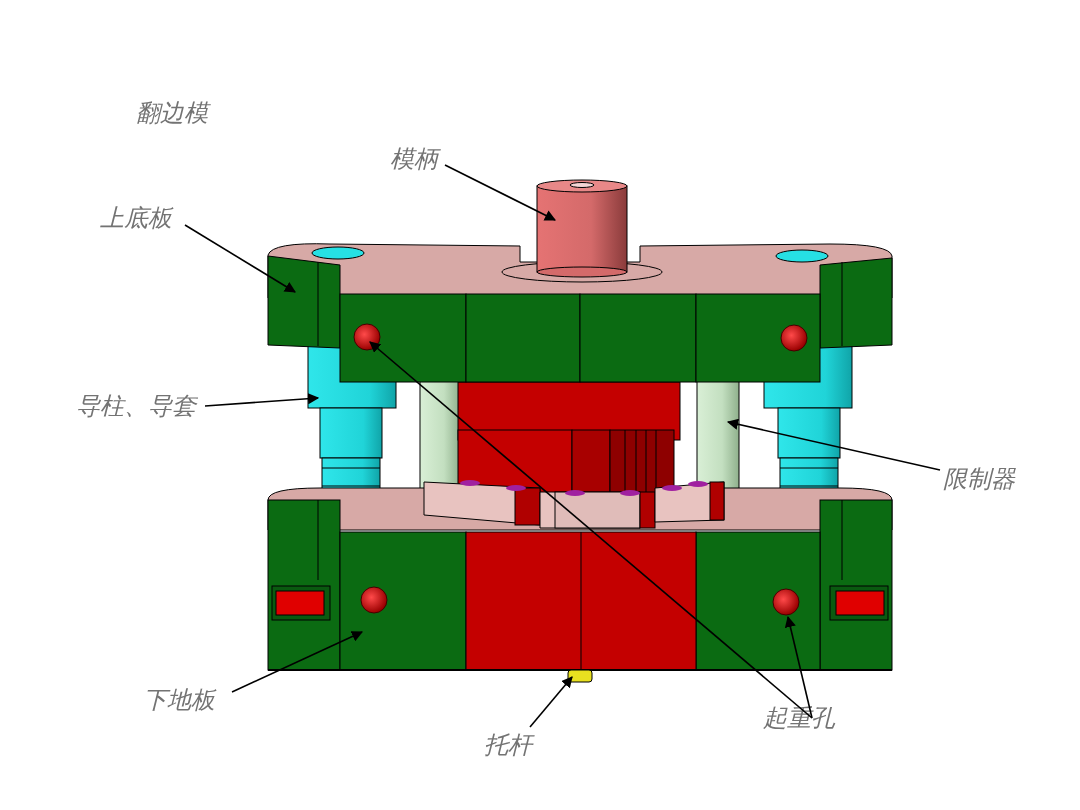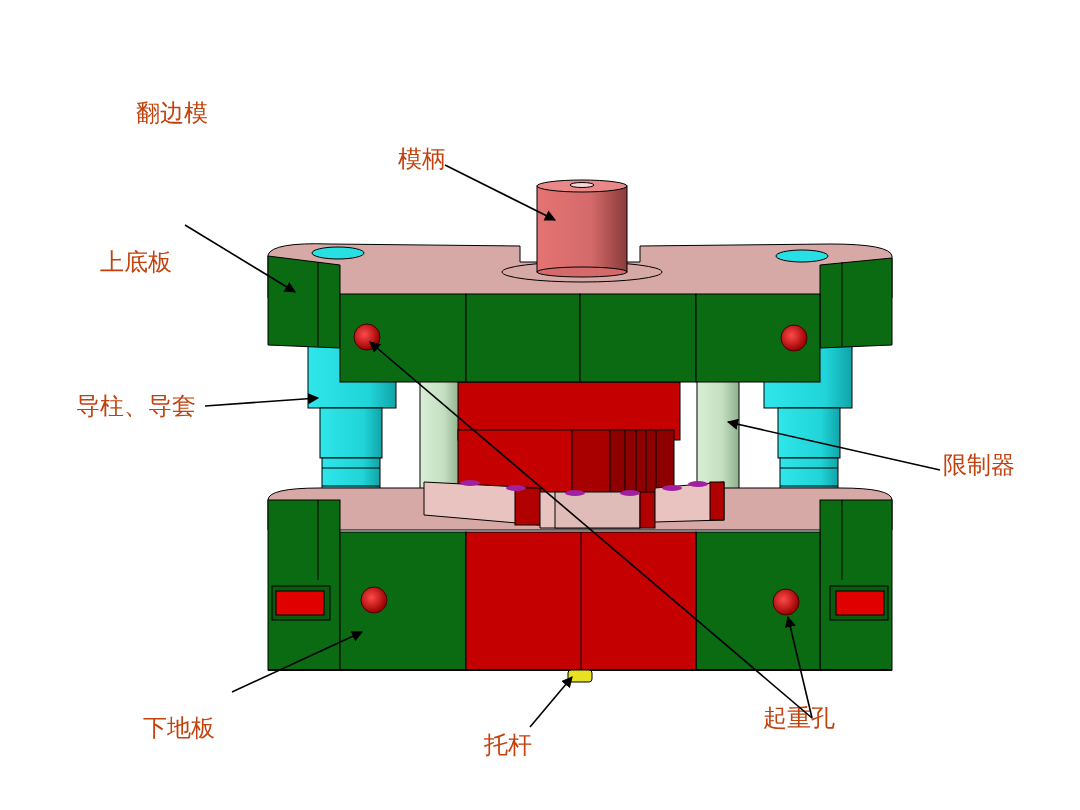--- a/index.html
+++ b/index.html
@@ -1,29 +1,29 @@
 <!DOCTYPE html>
 <html><head>
 <meta charset="utf-8">
 <style>
   html, body { margin:0; padding:0; background:#ffffff; }
   body { width:1080px; height:810px; position:relative; overflow:hidden;
          font-family: "DejaVu Serif", "Liberation Serif", serif; }
-  .label { position:absolute; font-size:24px; color:#c2410c; white-space:nowrap; line-height:1; }
+  .label { position:absolute; font-size:24px; color:#737373; white-space:nowrap; line-height:1;font-style:italic; }
   svg { position:absolute; left:0; top:0; }
 </style>
 </head>
 <body>
 
 <div class="label" style="left:136px;top:101px;">翻边模</div>
-<div class="label" style="left:398px;top:147px;">模柄</div>
-<div class="label" style="left:100px;top:206px;margin-top:44px;">上底板</div>
+<div class="label" style="left:390px;top:147px;">模柄</div>
+<div class="label" style="left:100px;top:206px;">上底板</div>
 <div class="label" style="left:76px;top:394px;">导柱、导套</div>
-<div class="label" style="left:943px;top:453px;">限制器</div>
-<div class="label" style="left:143px;top:716px;">下地板</div>
+<div class="label" style="left:943px;top:467px;">限制器</div>
+<div class="label" style="left:143px;top:688px;">下地板</div>
 <div class="label" style="left:484px;top:733px;">托杆</div>
 <div class="label" style="left:763px;top:706px;">起重孔</div>
 
 <svg width="1080" height="810" viewBox="0 0 1080 810" xmlns="http://www.w3.org/2000/svg">
   <defs>
     <linearGradient id="hg" x1="0" x2="1" y1="0" y2="0">
       <stop offset="0" stop-color="#e57373"></stop>
       <stop offset="0.6" stop-color="#d46a6a"></stop>
       <stop offset="1" stop-color="#8a3b3b"></stop>
     </linearGradient>

